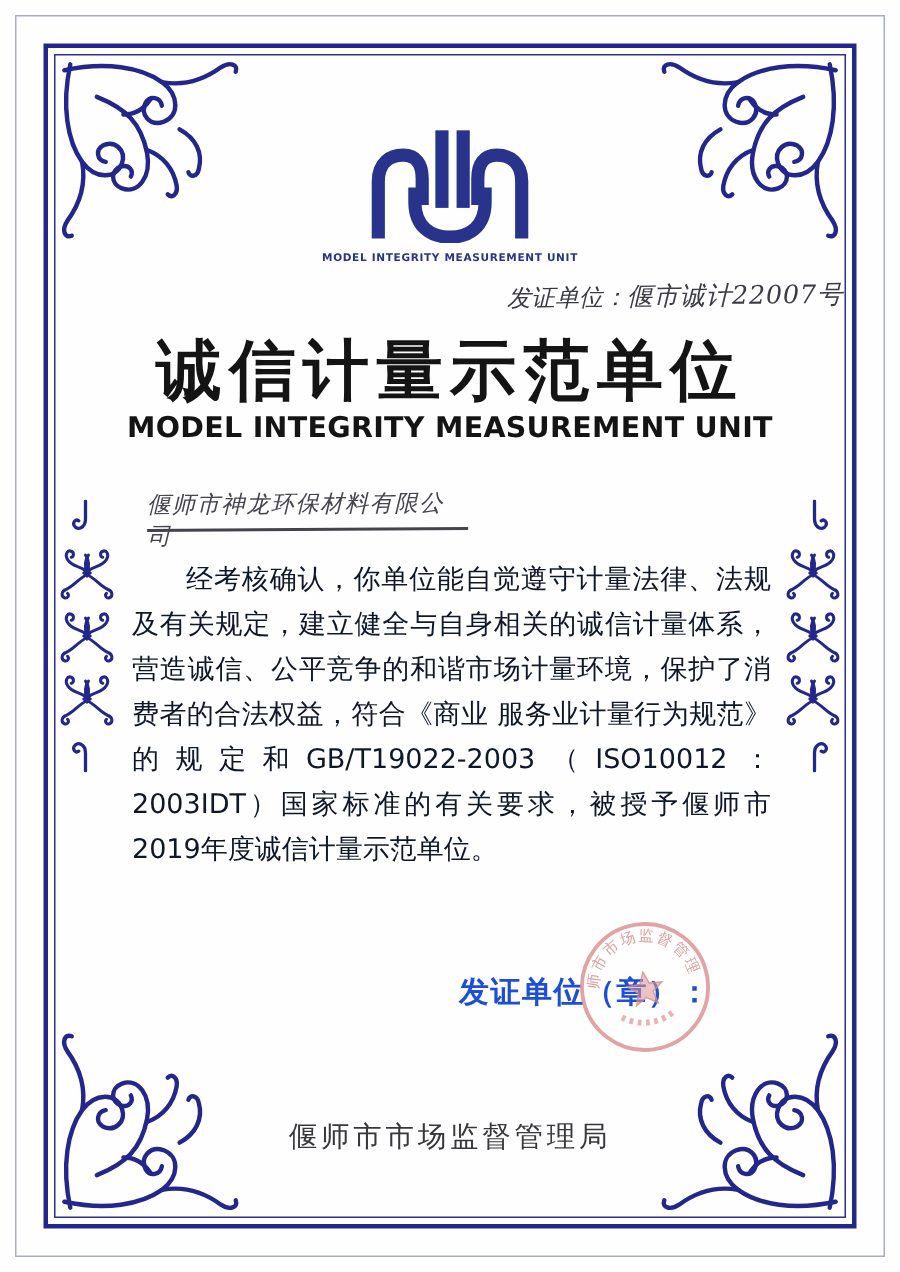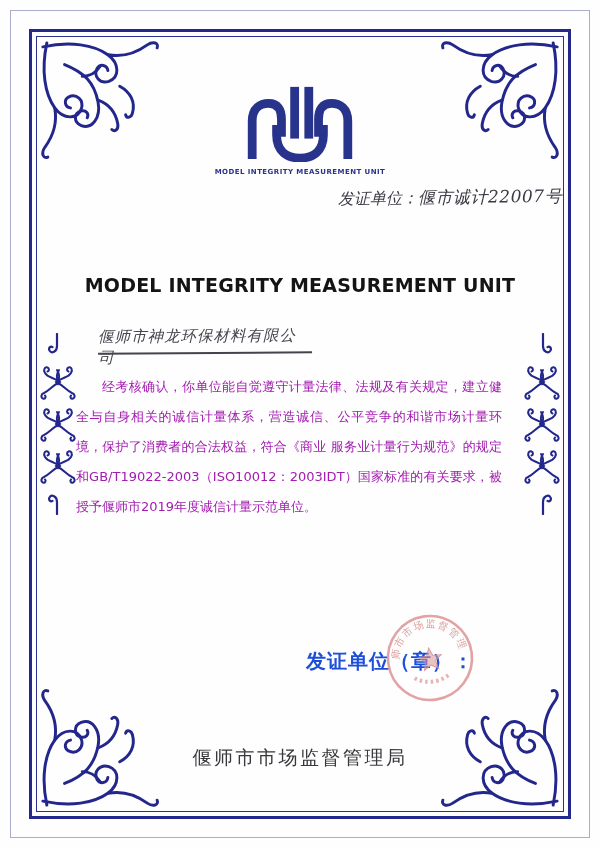--- a/index.html
+++ b/index.html
@@ -46,22 +46,22 @@
   }
   
   .company{
     position:absolute;top:326px;left:98px;width:214px;height:26px;
     border-bottom:2px solid #44444c;
     font-family:"DejaVu Serif","Liberation Serif",serif;font-style:italic;
     font-size:15.5px;letter-spacing:1px;color:#45454e;transform:rotate(-.4deg);
   }
   
   .body-text{
-    position:absolute;top:372px;left:76px;width:426px;
-    font-size:13px;line-height:30px;color:#a21caf;
+    position:absolute;top:372px;left:88px;width:426px;
+    font-size:18px;line-height:30px;color:#0f172a;
     text-align:justify;text-align-last:left;text-indent:2em;
   }
   
   .issuer{position:absolute;top:648px;left:306px;font-size:20px;font-weight:600;color:#1d4ed8;letter-spacing:1px;}
   .seal{position:absolute;top:610px;left:382px;width:96px;height:96px;opacity:.85;}
   
   .footer-org{
     position:absolute;top:745px;left:0;width:600px;text-align:center;
     font-size:19px;letter-spacing:2.5px;color:#38383c;font-weight:500;
   }
@@ -155,20 +155,21 @@
         <rect x="62.5" y="5" width="9" height="53"></rect>
       </g>
     </svg>
     <div class="logo-wordmark">MODEL INTEGRITY MEASUREMENT UNIT</div>
   </div>
 
   <div class="cert-no">
     <span>发证单位：</span><span class="value">偃市诚计22007号</span>
   </div>
 
+  <div class="title-zh">诚信计量示范单位</div>
   <div class="title-en">MODEL INTEGRITY MEASUREMENT UNIT</div>
 
   <div class="company">偃师市神龙环保材料有限公司</div>
 
   <div class="body-text">经考核确认，你单位能自觉遵守计量法律、法规及有关规定，建立健全与自身相关的诚信计量体系，营造诚信、公平竞争的和谐市场计量环境，保护了消费者的合法权益，符合《商业 服务业计量行为规范》的规定和GB/T19022-2003（ISO10012：2003IDT）国家标准的有关要求，被授予偃师市2019年度诚信计量示范单位。</div>
 
   <div class="issuer">发证单位（章）：</div>
 
   <svg class="seal" viewBox="0 0 96 96">
     <g transform="rotate(-8 48 48)">

